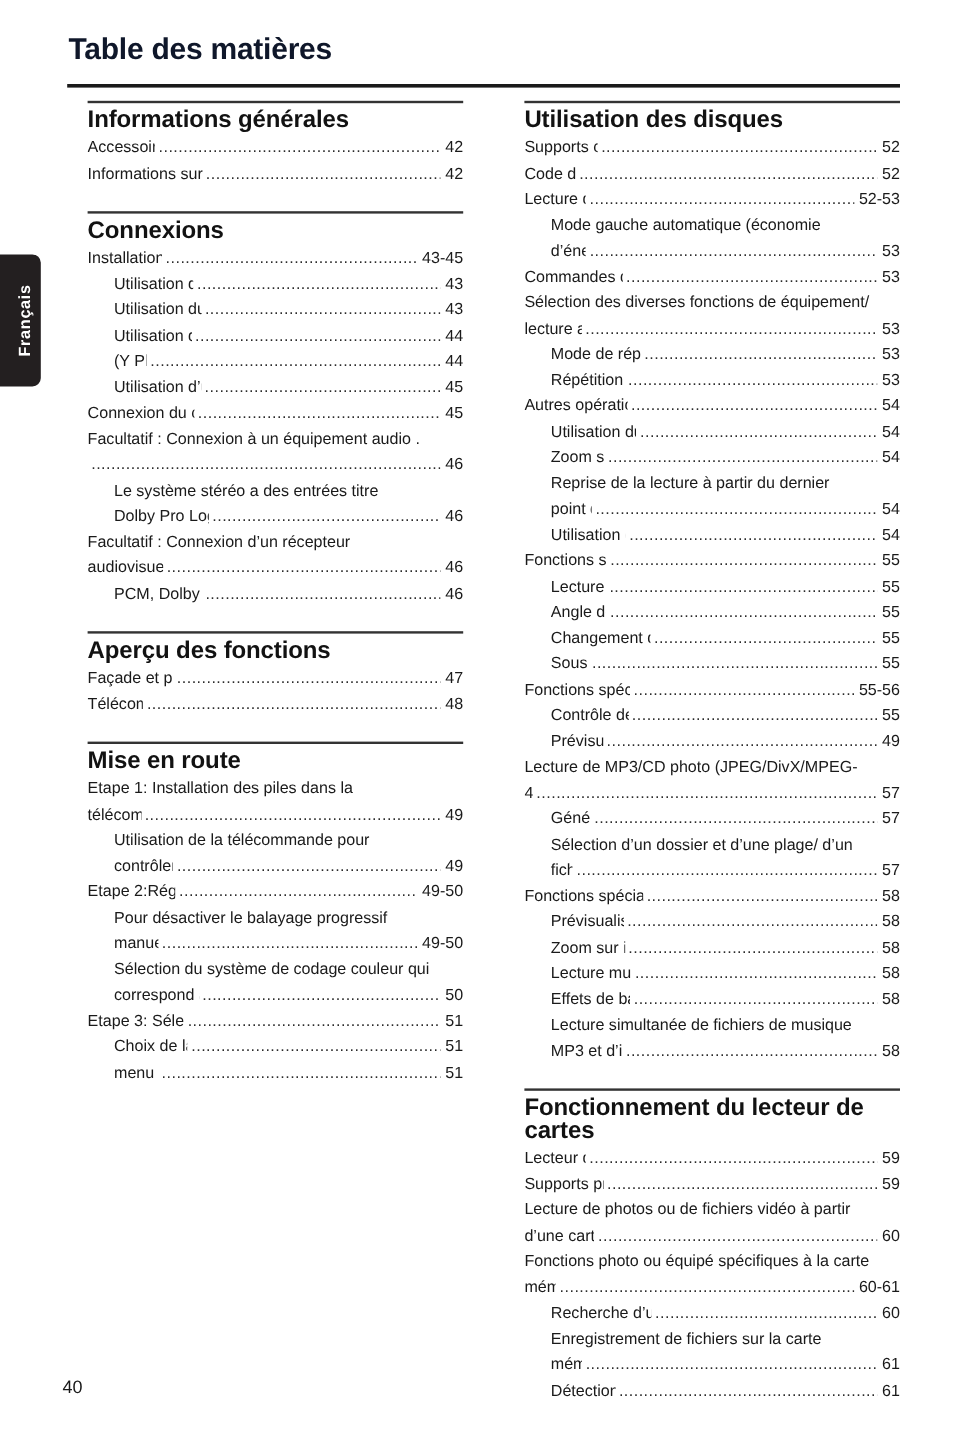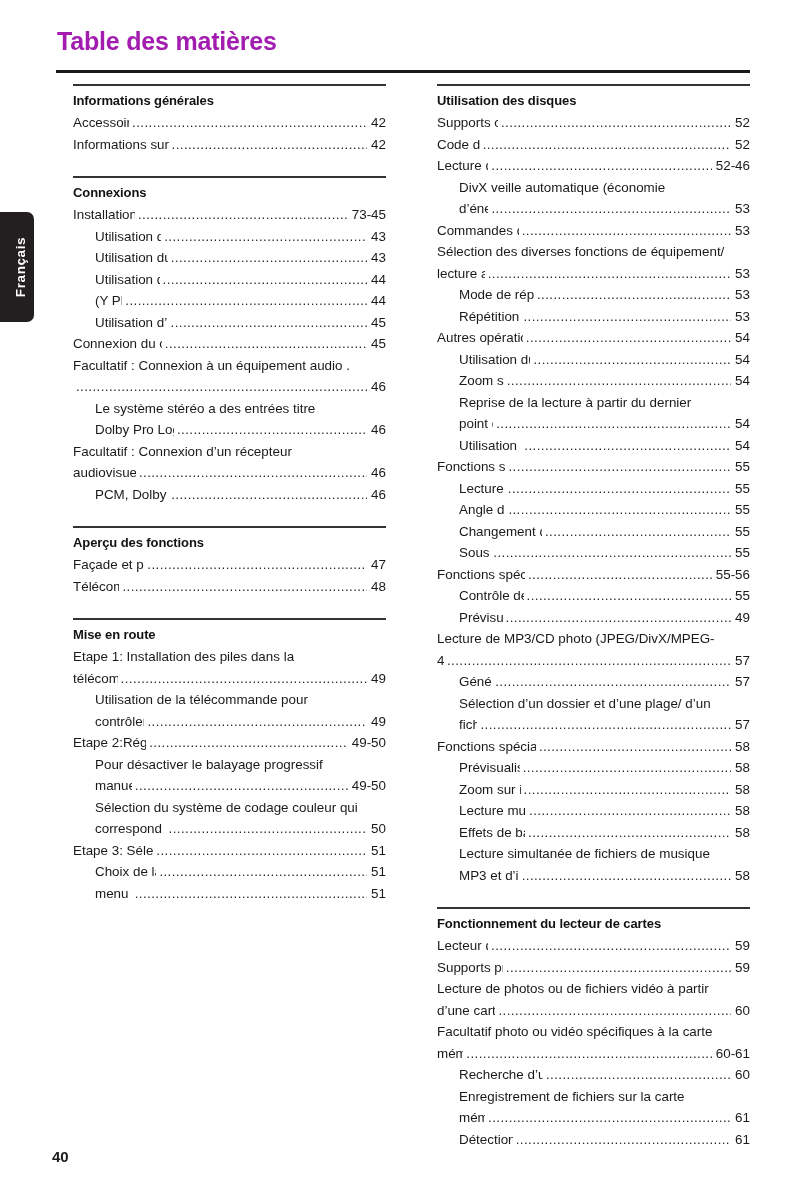--- a/index.html
+++ b/index.html
@@ -45,21 +45,21 @@
   }
 
   
   .page-title {
     position: absolute;
     left: 57px;
     top: 27px;
     font-size: 25px;
     font-weight: bold;
     letter-spacing: -0.2px;
-    color: #a21caf;
+    color: #0f172a;
   }
   .title-rule {
     position: absolute;
     left: 56px;
     top: 70px;
     width: 694px;
     height: 3px;
     background: #1a1a1a;
   }
 
@@ -80,21 +80,21 @@
 
   .section { margin-bottom: 0; }
   .section-rule {
     height: 2px;
     background: #333333;
     margin-bottom: 5px;
   }
   .section-gap { height: 21px; }
 
   .section-heading {
-    font-size: 13px;
+    font-size: 20px;
     font-weight: bold;
     line-height: 19px;
     color: #121212;
     margin-bottom: 2px;
     letter-spacing: -0.1px;
   }
 
   
   .toc-entry {
     display: flex;
@@ -136,21 +136,21 @@
     color: #1a1a1a;
   }
   .toc-cont.lvl2 { padding-left: 22px; }
 
   
   .folio {
     position: absolute;
     left: 52px;
     top: 1148px;
     font-size: 15px;
-    font-weight: bold;
+    font-weight: normal;
     color: #1a1a1a;
   }
 </style>
 </head>
 <body>
 
 <div class="side-tab">
   <div class="side-tab-label">Français</div>
 </div>
 
@@ -173,21 +173,21 @@
           <span class="toc-page">42</span>
         </div>
       </div>
       <div class="section-gap"></div>
       <div class="section">
         <div class="section-rule"></div>
         <div class="section-heading">Connexions</div>
         <div class="toc-entry">
           <span class="toc-label">Installation du téléviseur</span>
           <span class="toc-dots"></span>
-          <span class="toc-page">73-45</span>
+          <span class="toc-page">43-45</span>
         </div>
         <div class="toc-entry lvl2">
           <span class="toc-label">Utilisation de la prise Scart</span>
           <span class="toc-dots"></span>
           <span class="toc-page">43</span>
         </div>
         <div class="toc-entry lvl2">
           <span class="toc-label">Utilisation du jack vidéo CVBS</span>
           <span class="toc-dots"></span>
           <span class="toc-page">43</span>
@@ -311,23 +311,23 @@
           <span class="toc-page">52</span>
         </div>
         <div class="toc-entry">
           <span class="toc-label">Code de zone</span>
           <span class="toc-dots"></span>
           <span class="toc-page">52</span>
         </div>
         <div class="toc-entry">
           <span class="toc-label">Lecture de disques</span>
           <span class="toc-dots"></span>
-          <span class="toc-page">52-46</span>
-        </div>
-        <div class="toc-cont lvl2">DivX veille automatique (économie</div>
+          <span class="toc-page">52-53</span>
+        </div>
+        <div class="toc-cont lvl2">Mode gauche automatique (économie</div>
         <div class="toc-entry lvl2">
           <span class="toc-label">d’énergie)</span>
           <span class="toc-dots"></span>
           <span class="toc-page">53</span>
         </div>
         <div class="toc-entry">
           <span class="toc-label">Commandes de lecture de base</span>
           <span class="toc-dots"></span>
           <span class="toc-page">53</span>
         </div>
@@ -475,21 +475,21 @@
           <span class="toc-label">Supports pris en charge</span>
           <span class="toc-dots"></span>
           <span class="toc-page">59</span>
         </div>
         <div class="toc-cont">Lecture de photos ou de fichiers vidéo à partir</div>
         <div class="toc-entry">
           <span class="toc-label">d’une carte mémoire</span>
           <span class="toc-dots"></span>
           <span class="toc-page">60</span>
         </div>
-        <div class="toc-cont">Facultatif photo ou vidéo spécifiques à la carte</div>
+        <div class="toc-cont">Fonctions photo ou équipé spécifiques à la carte</div>
         <div class="toc-entry">
           <span class="toc-label">mémoire</span>
           <span class="toc-dots"></span>
           <span class="toc-page">60-61</span>
         </div>
         <div class="toc-entry lvl2">
           <span class="toc-label">Recherche d’une piste ou d’un fichier</span>
           <span class="toc-dots"></span>
           <span class="toc-page">60</span>
         </div>

